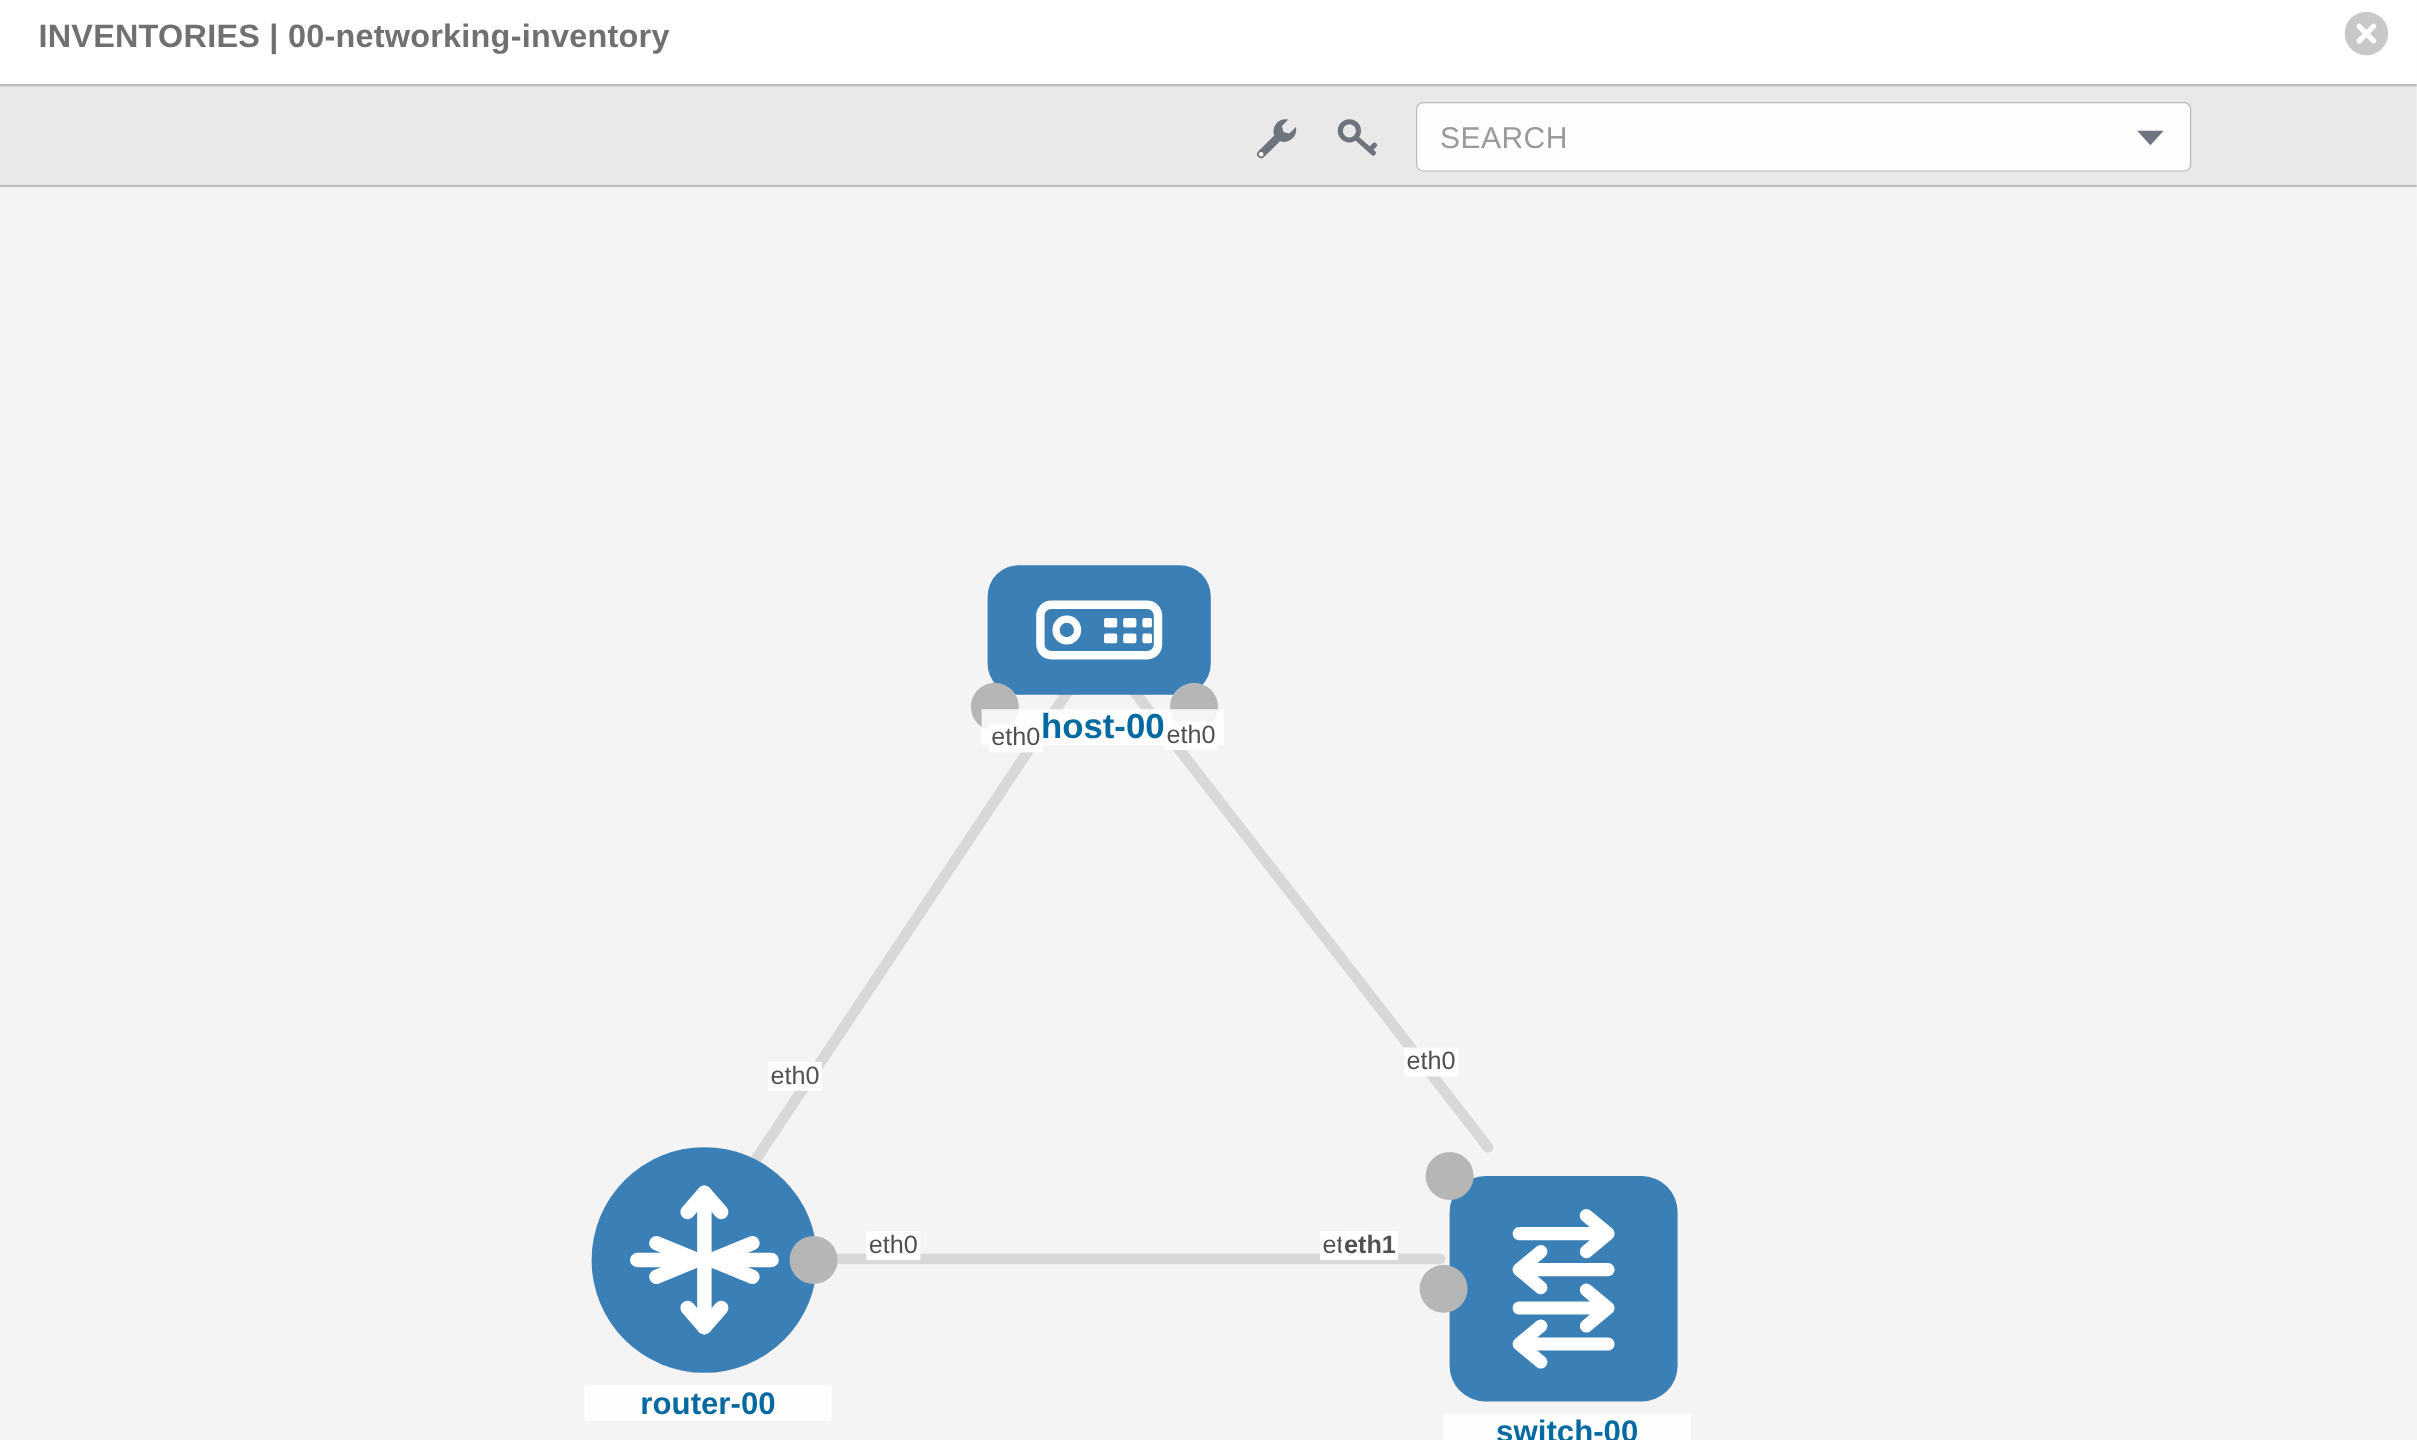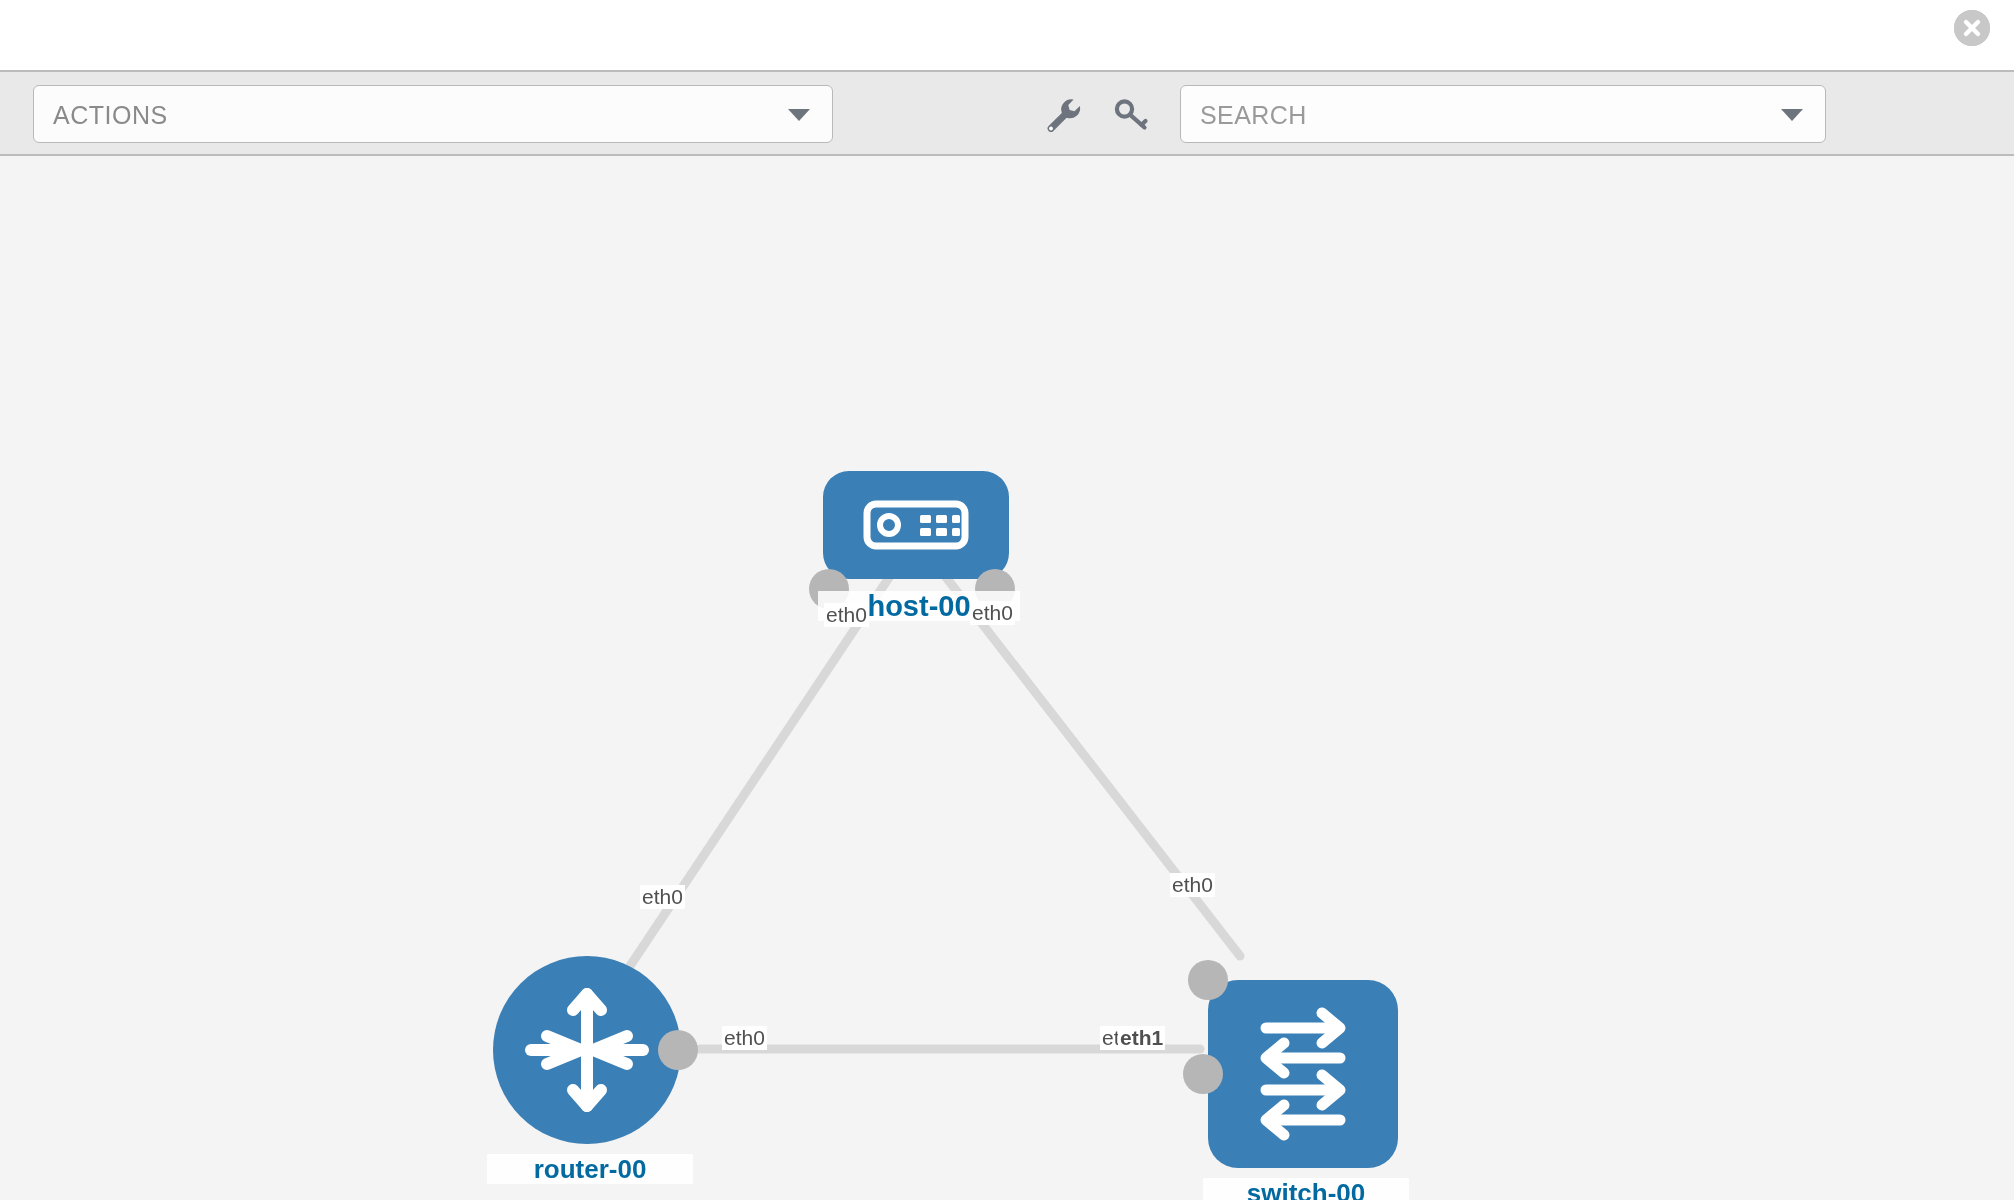--- a/index.html
+++ b/index.html
@@ -169,34 +169,31 @@
     white-space: nowrap;
     line-height: 24px;
   }
 </style>
 </head>
 <body>
 
 <div id="app">
 
   <div class="header">
+    <div class="page-title">INVENTORIES | 00-networking-inventory</div>
     <div class="close-btn">
       <svg width="36" height="36" viewBox="0 0 36 36" aria-hidden="true">
         <circle cx="18" cy="18" r="18" fill="#c8c8c8"></circle>
         <path d="M12 12 L24 24 M24 12 L12 24" stroke="#ffffff" stroke-width="4.4" stroke-linecap="round"></path>
       </svg>
     </div>
   </div>
 
   <div class="toolbar">
 
-    <div class="actions-select">
-      <span class="label">ACTIONS</span>
-      <span class="caret"></span>
-    </div>
 
     <div class="tool-icon wrench">
       <svg width="42" height="42" viewBox="0 0 42 42" aria-hidden="true">
         <g fill="#6d747e">
           <path d="M31.6 5.6a10.2 10.2 0 0 0-11.8 13.3L6.6 32.1a3.4 3.4 0 0 0 0 4.8 3.4 3.4 0 0 0 4.8 0l13.2-13.2A10.2 10.2 0 0 0 37.9 11.9l-5.4 5.4-4.9-1.3-1.3-4.9 5.3-5.5z"></path>
           <circle cx="9" cy="34.5" r="1.9" fill="#ffffff"></circle>
         </g>
       </svg>
     </div>
 

